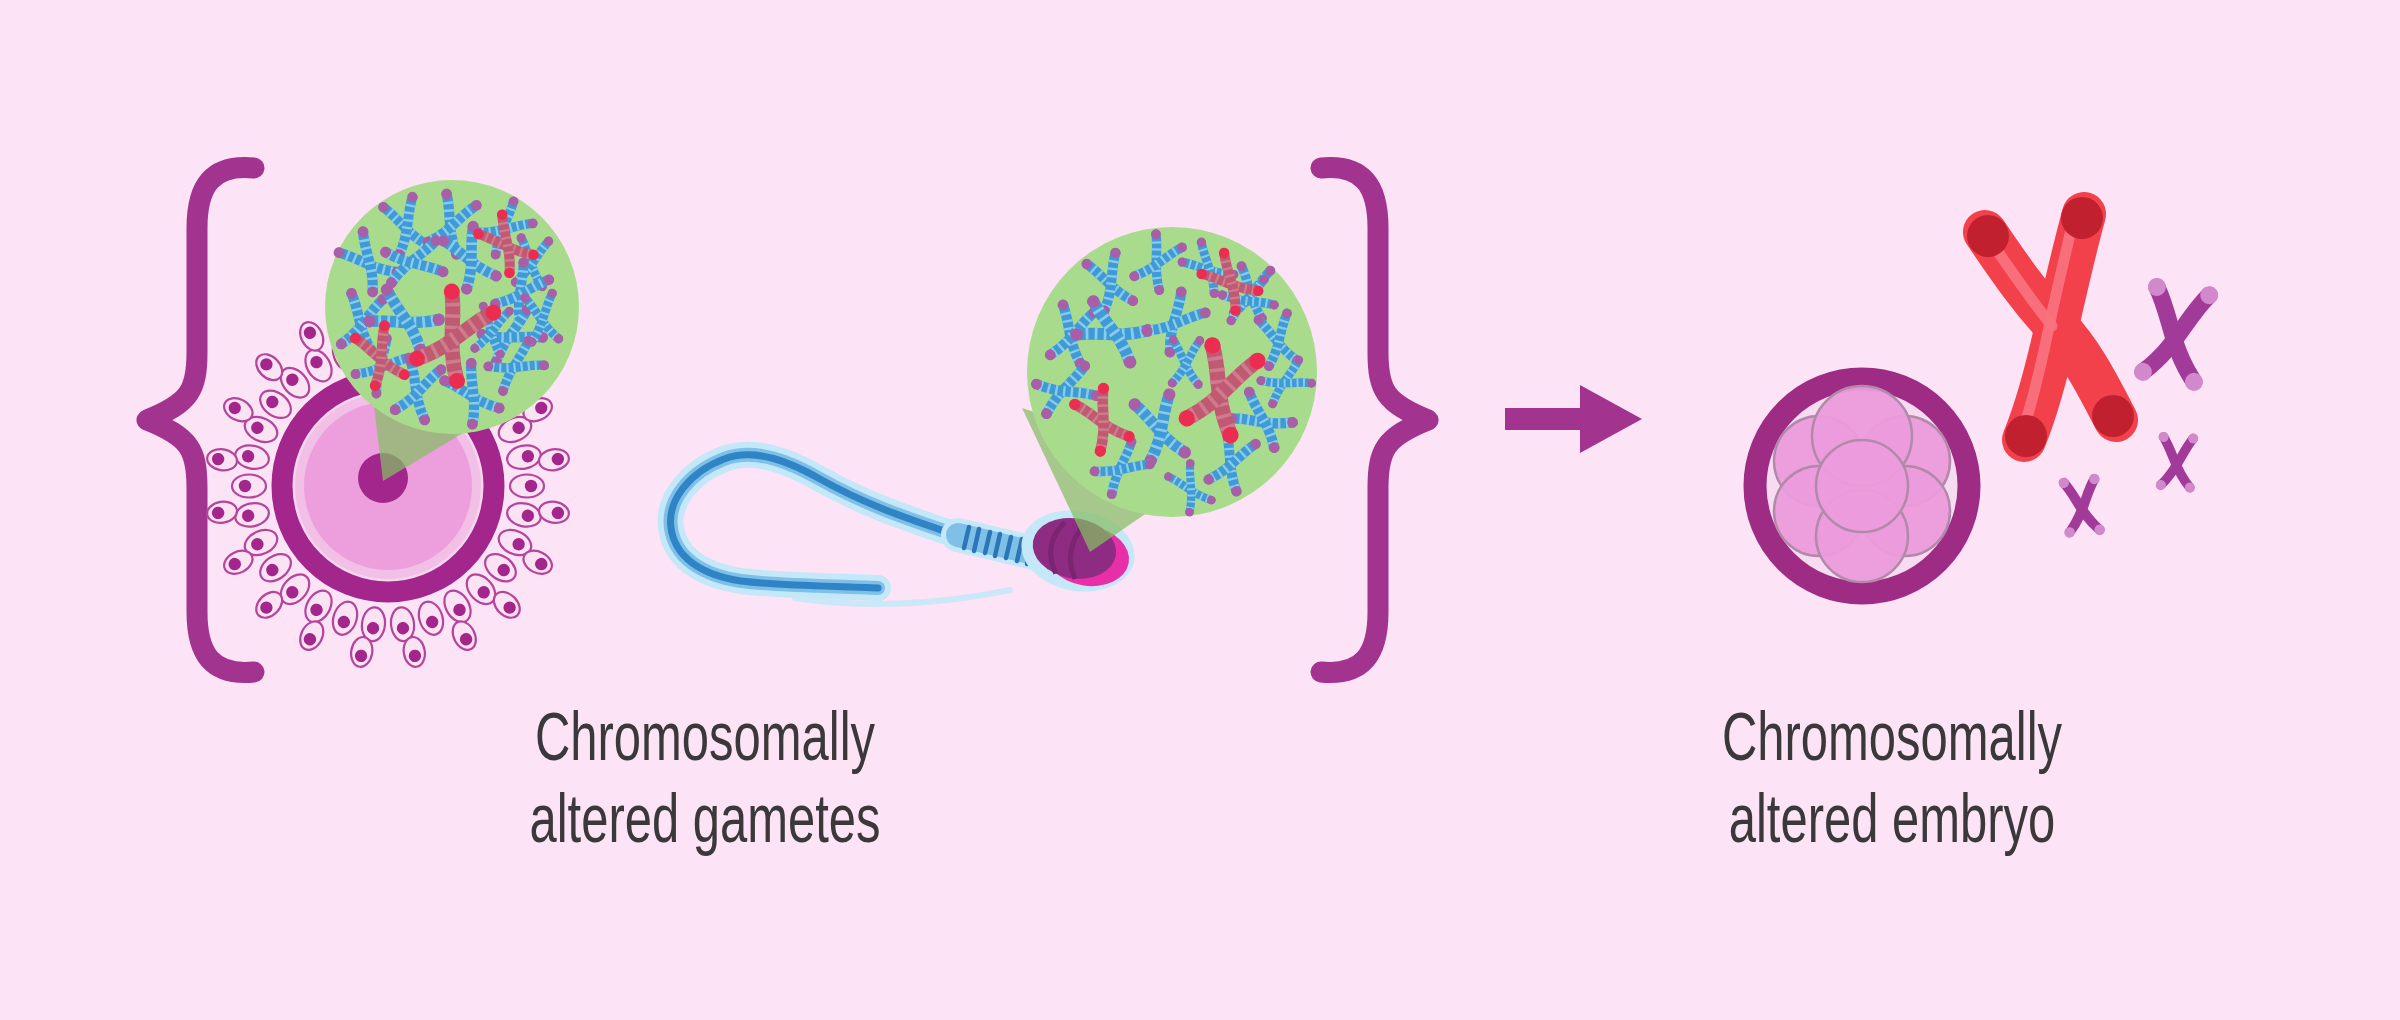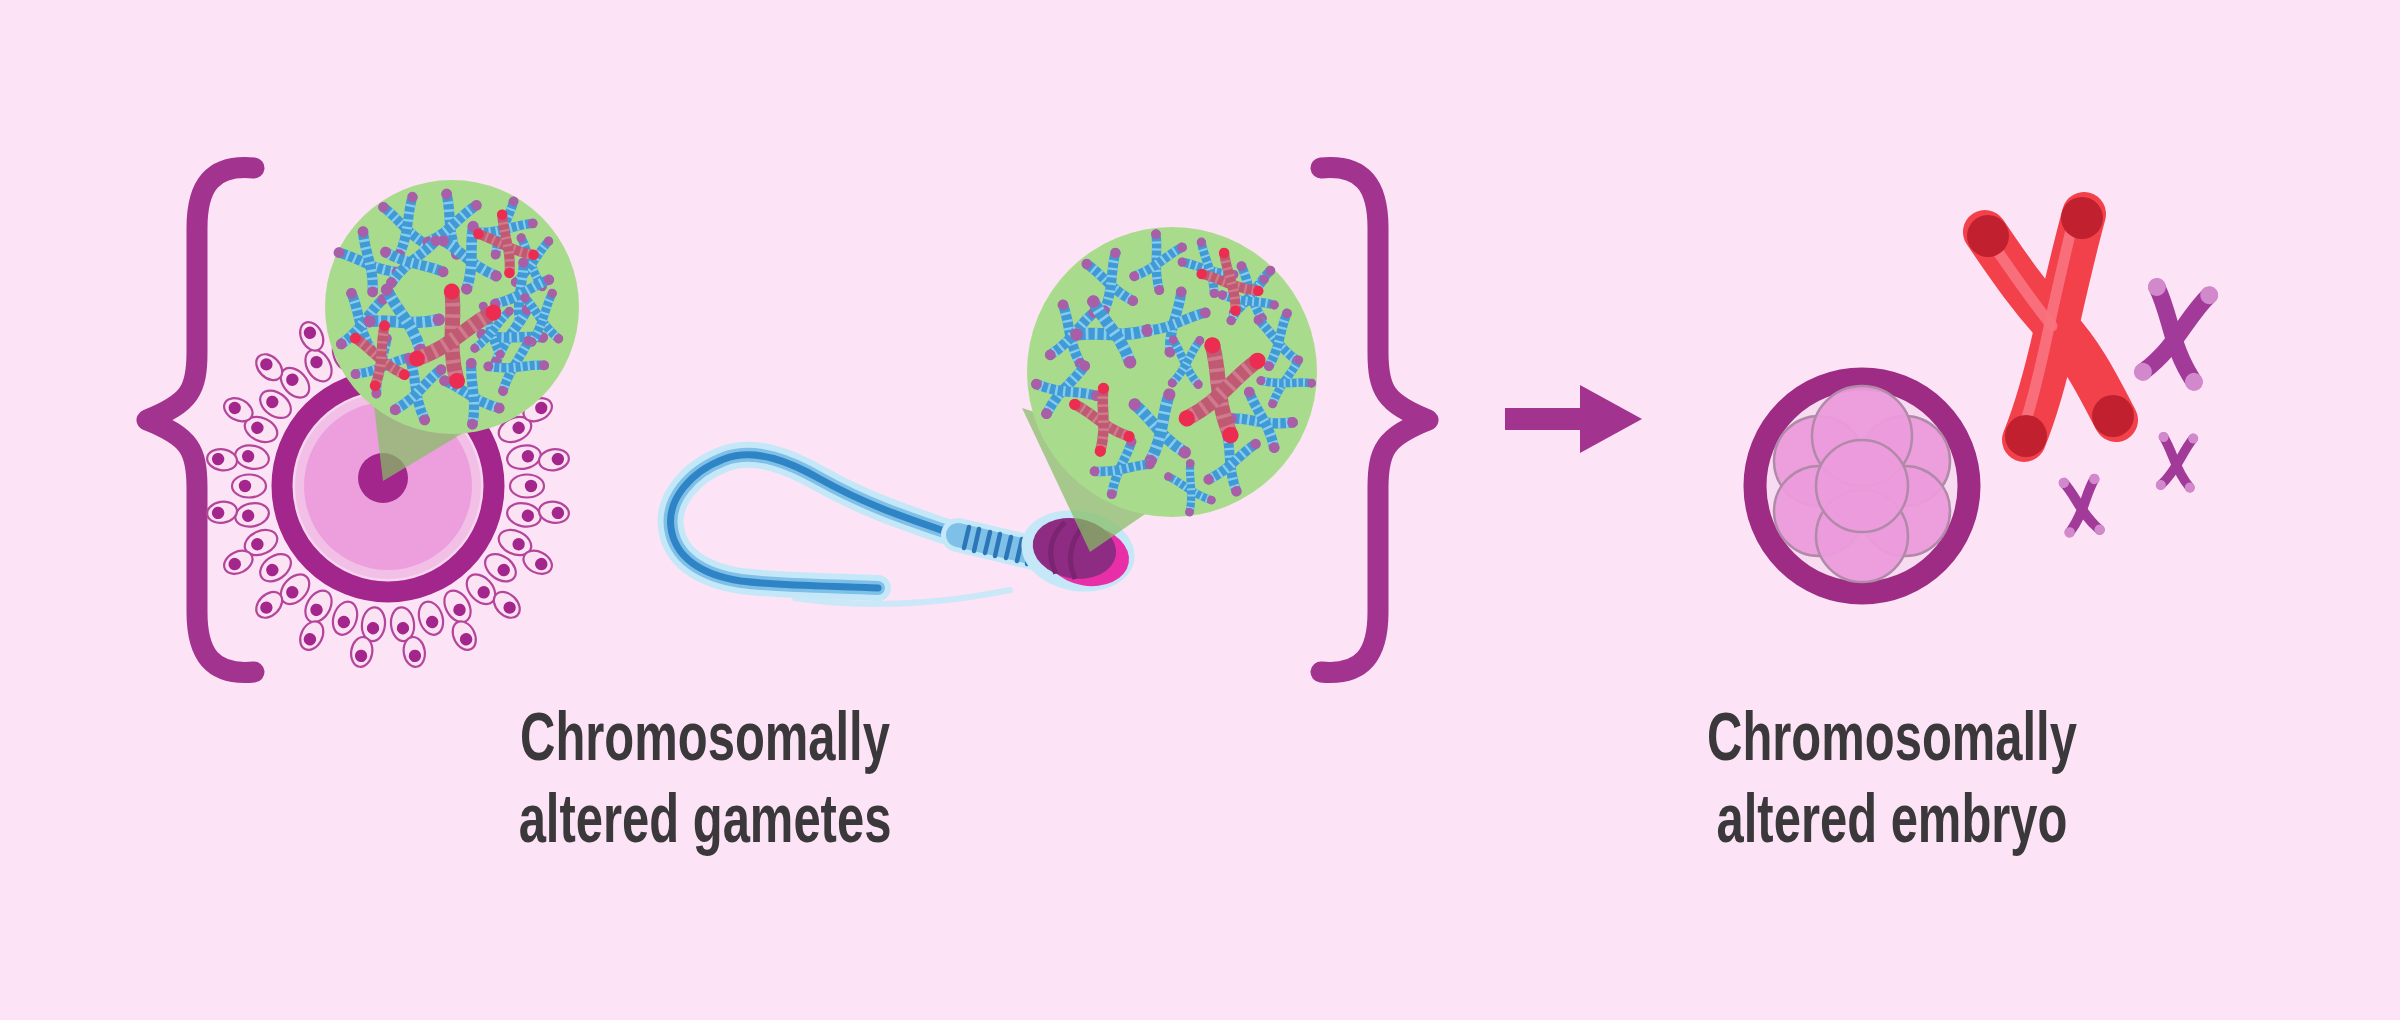--- a/index.html
+++ b/index.html
@@ -1,16 +1,16 @@
 <!DOCTYPE html>
 <html style="--bg: #FCE3F6; --accent: #A2338E; --green: #A9DB8C; --greenTail: #85BE62; --text: #3B383B; --blueBody: #3F9AD6; --blueStripe: #8FD0F0; --blueTip: #A85FA8; --redBody: #C05A73; --redStripe: #D07E90; --redTip: #EC2C50; --purpleBody: #A23A9A; --purpleTip: #D189CC; --xBody: #F2414B; --xCap: #C1202F; --xHighlight: #F8737F; --eggRing: #A2268C; --eggPale: #F6D6EF; --eggMid: #F2C0E6; --eggCore: #EC9FDC; --eggDot: #A2268C; --coronaFill: #FBE3F4; --coronaStroke: #B4459B; --coronaDot: #A2268C; --embryoRing: #9E2C84; --embryoInner: #F7DBF0; --cellFill: #EC9BDB; --cellEdge: #B08AA8; --spermHalo: #C5E8F8; --spermMid: #7FC0E8; --spermCore: #2F84C6; --spermStripe: #2C76B8; --headHalo: #C5E8F8; --headMain: #8E2C83; --headDark: #7A2472; --headTip: #E92FA8;"><head>
 <meta charset="utf-8">
 <style>
   html,body{margin:0;padding:0;background:var(--bg,#FCE3F6);}
-  .stage{position:relative;width:2400px;height:1008px;overflow:hidden;background:var(--bg,#FCE3F6);font-weight:bold;}
+  .stage{position:relative;width:2400px;height:1008px;overflow:hidden;background:var(--bg,#FCE3F6);}
   svg{display:block;width:2400px;height:1020px;}
   .lbl{font-family:"Liberation Sans",sans-serif;font-size:68px;fill:var(--text,#3B383B);text-anchor:middle;}
 </style>
 </head>
 <body>
 
 <div class="stage">
 <svg viewBox="0 0 2400 1020" xmlns="http://www.w3.org/2000/svg">
 
   <rect x="0" y="0" width="2400" height="1020" fill="var(--bg)"></rect>

